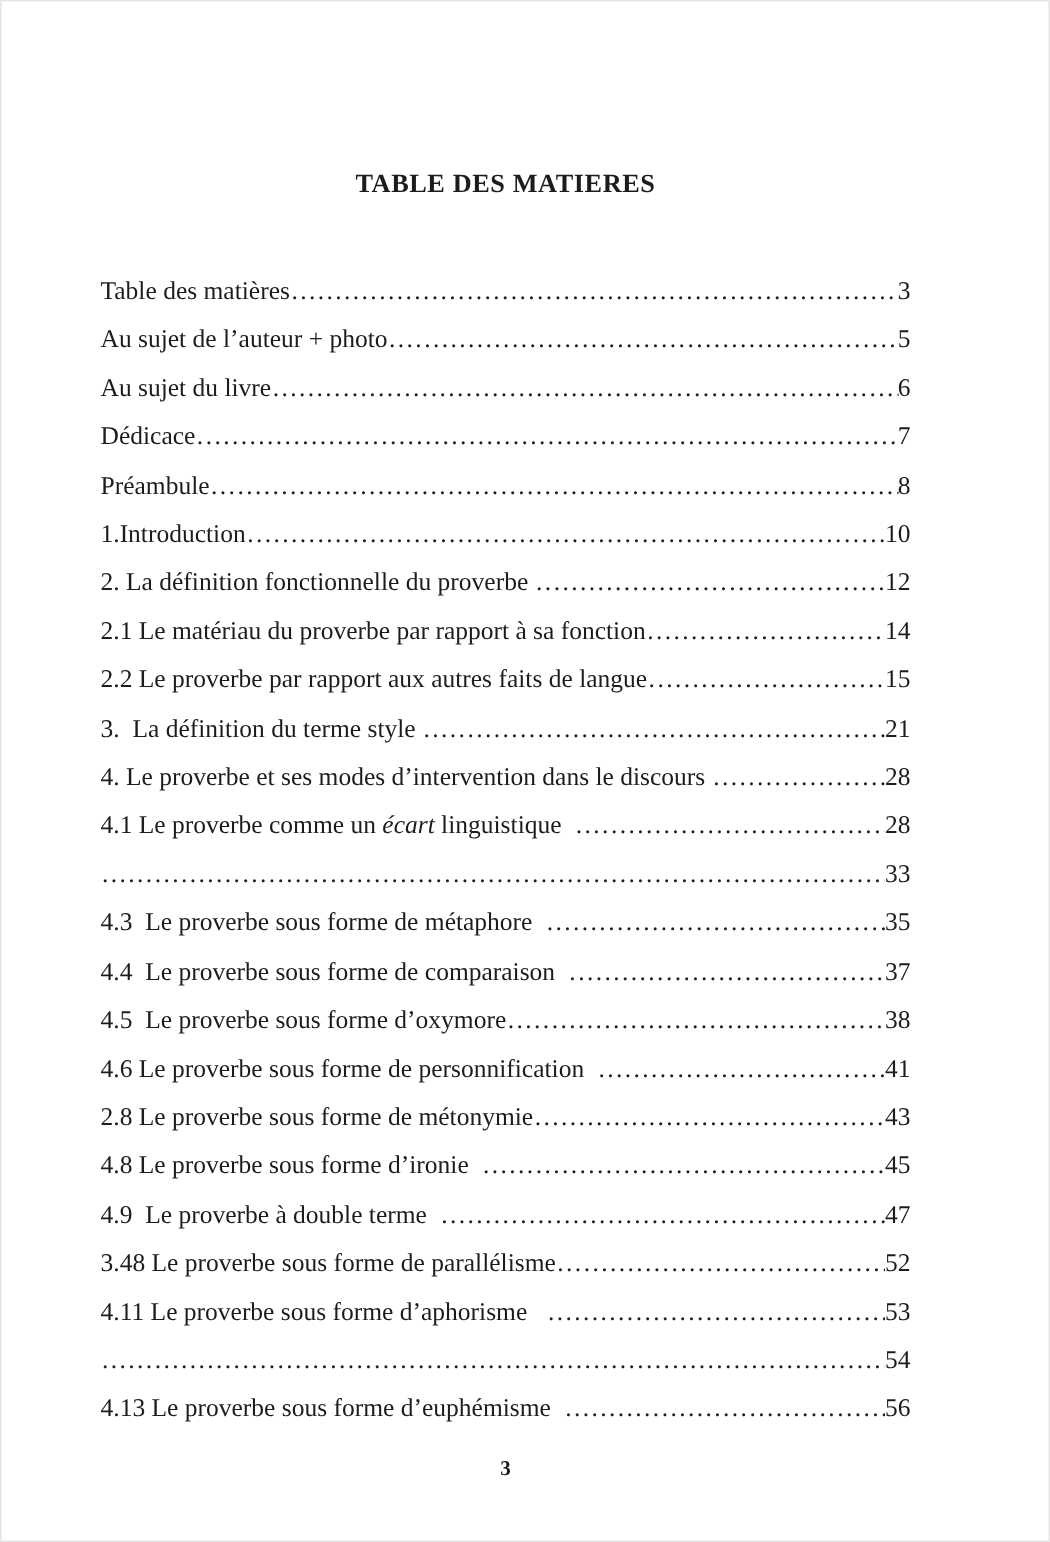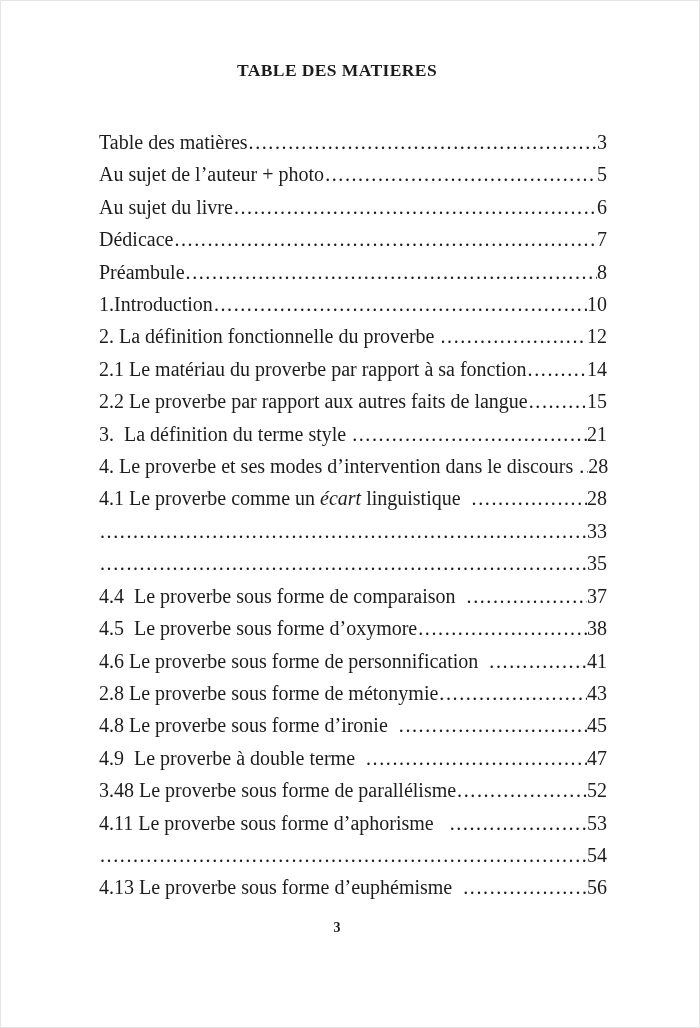--- a/index.html
+++ b/index.html
@@ -3,41 +3,40 @@
 <meta charset="utf-8">
 <style>
   html, body { margin: 0; padding: 0; background: #ffffff; }
   .page {
     position: relative;
     width: 700px;
     height: 1028px;
     box-sizing: border-box;
     background: #ffffff;
     border: 1px solid #e5e5e5;
-    padding: 59px 92px 0 66px;
+    padding: 111px 92px 0 66px;
     font-family: "Liberation Serif", serif;
     color: #1c1c1c;
     overflow: hidden;
   }
   .doc-title {
     text-align: center;
     font-weight: bold;
     font-size: 17.5px;
     letter-spacing: 0.4px;
     line-height: 20px;
     margin: 0 0 46px 0;
   }
   .toc-list { }
   .toc-row {
     display: flex;
     align-items: baseline;
-    font-size: 20px;
+    font-size: 17px;
     line-height: 32.4px;
     white-space: nowrap;
-    margin-left: 32px;
   }
   .lbl { white-space: pre; }
   .lbl em { font-style: italic; }
   .leader {
     flex: 1 1 auto;
     overflow: hidden;
     min-width: 8px;
     padding: 0 1px;
   }
   .leader::after {
@@ -133,20 +132,21 @@
       <span class="leader"></span>
       <span class="pg">28</span>
     </div>
 
     <div class="toc-row">
       <span class="leader"></span>
       <span class="pg">33</span>
     </div>
 
     <div class="toc-row">
+      <span class="lbl"><span>4.3  Le proverbe sous forme de métaphore  </span><em></em><span></span></span>
       <span class="leader"></span>
       <span class="pg">35</span>
     </div>
 
     <div class="toc-row">
       <span class="lbl"><span>4.4  Le proverbe sous forme de comparaison  </span><em></em><span></span></span>
       <span class="leader"></span>
       <span class="pg">37</span>
     </div>
 

